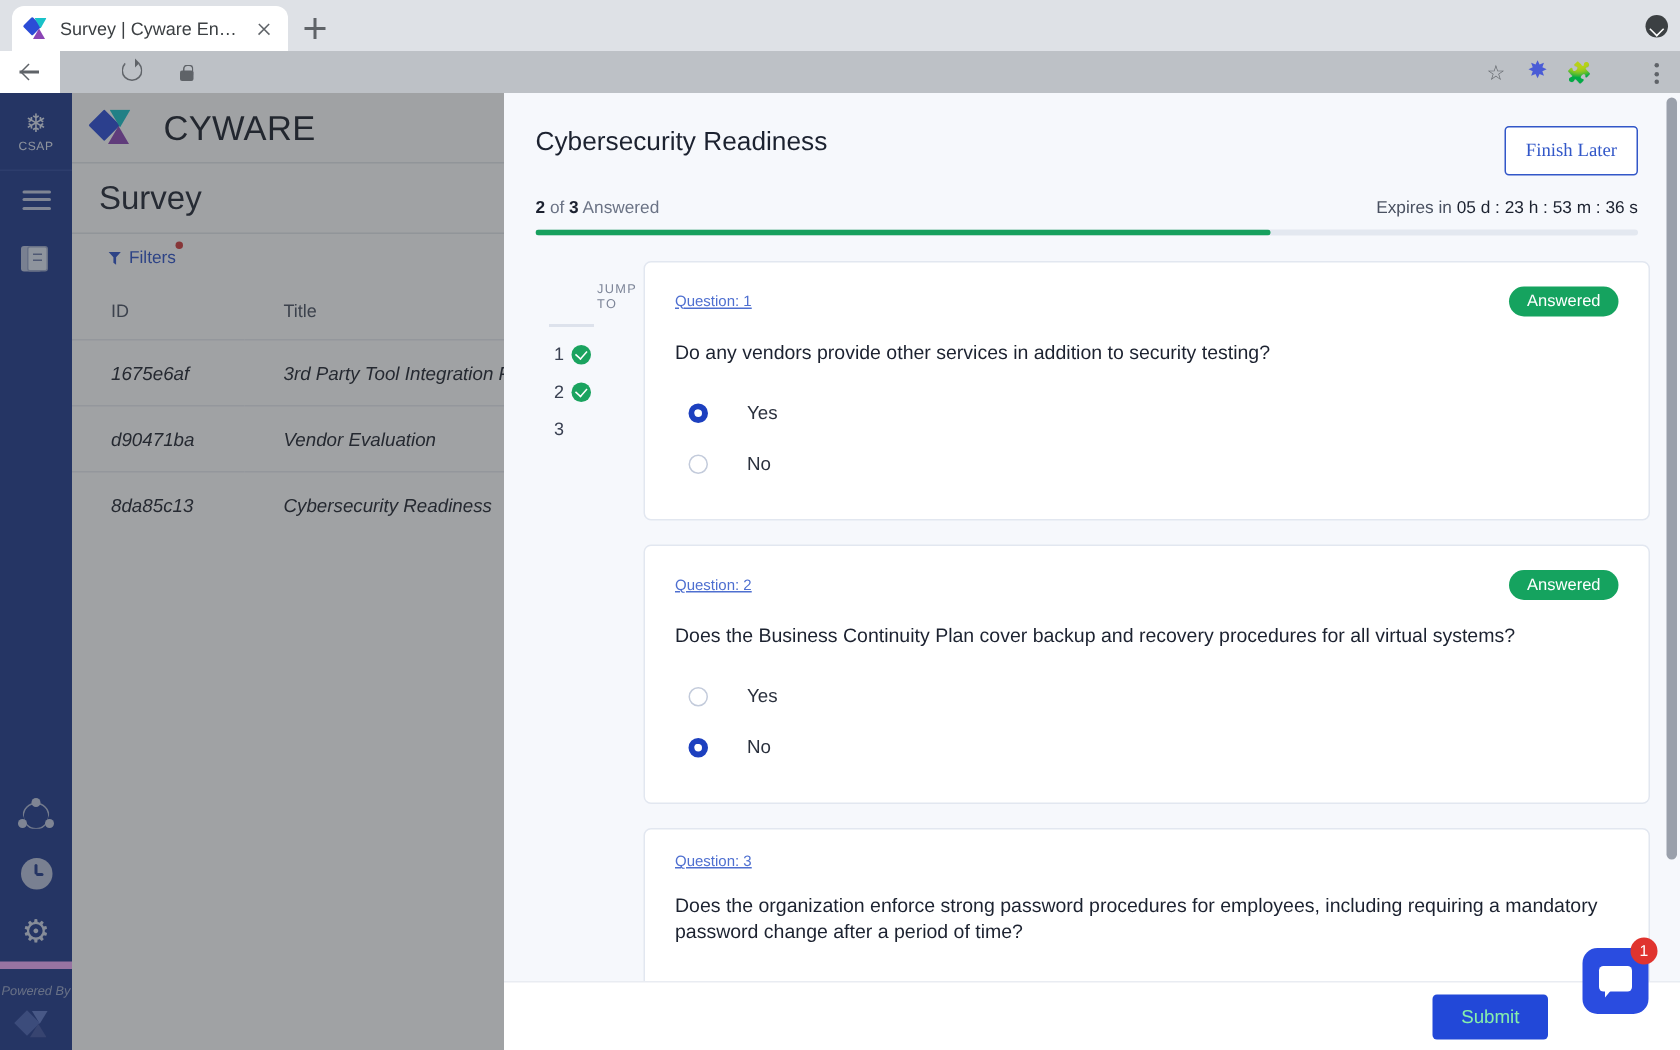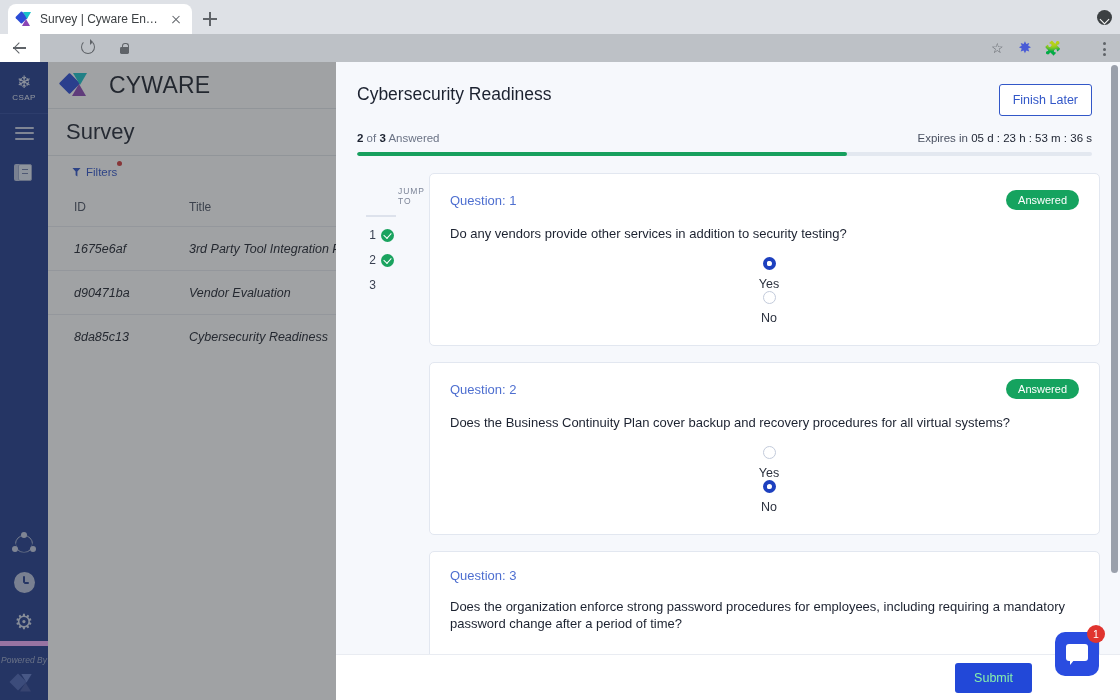--- a/index.html
+++ b/index.html
@@ -298,21 +298,21 @@
     background: #f6f8fc; display: flex; flex-direction: column;
   }
   .modal-head { padding: 22px 28px 0 21px; flex: none; }
   .modal-title-row {
     display: flex; align-items: flex-start; justify-content: space-between;
   }
   .modal-title { font-size: 17.5px; color: #1c2230; }
   .finish-later {
     border: 1px solid #3257c8; color: #3257c8; background: #fff;
     font-size: 12.5px; border-radius: 3px; padding: 8px 13px;
-    cursor: pointer; font-family: Liberation Sans, sans-serif;
+    cursor: pointer; font-family: Liberation Serif, serif;
   }
   .progress-row {
     display: flex; align-items: baseline; justify-content: space-between;
     margin-top: 16px; font-size: 11.5px;
   }
   .answered-txt { color: #6b7385; }
   .answered-txt b { color: #1c2230; font-weight: 700; }
   .expires { color: #4a5161; }
   .expires b { color: #1c2230; font-weight: 400; }
   .bar {
@@ -351,33 +351,33 @@
     flex: 1; overflow: hidden; padding: 0 20px 0 25px; position: relative;
   }
   .qcard {
     background: #fff; border: 1px solid #e2e7f0; border-radius: 5px;
     padding: 16px 20px 20px; margin-bottom: 16px;
   }
   .qcard:first-child { margin-top: 17px; }
   .qcard-head {
     display: flex; align-items: center; justify-content: space-between;
   }
-  .qnum { font-size: 13px; color: #4e6fd0; }
+  .qnum { font-size: 10px; color: #4e6fd0; text-decoration: underline; }
   .badge {
     background: #15a35f; color: #fff; font-size: 11px;
     border-radius: 11px; padding: 4px 12px;
   }
   .qtext {
     font-size: 13px; color: #1c2230; line-height: 1.32; margin-top: 15px;
     max-width: 630px;
   }
   .opts { margin-top: 15px; }
   .opt {
-    display: flex; align-items: center; gap: 7px; height: 34px;
-    padding-left: 9px; cursor: pointer; flex-direction: column;
+    display: flex; align-items: center; gap: 26px; height: 34px;
+    padding-left: 9px; cursor: pointer;
   }
   .radio {
     width: 13px; height: 13px; border-radius: 50%;
     border: 1.4px solid #c3cbdb; background: #fff; flex: none; position: relative;
   }
   .radio.on { border: 4px solid #1d40bf; }
   .radio.on::after {
     content: ""; position: absolute; left: 0.2px; top: 0.2px;
     width: 4.2px; height: 4.2px; border-radius: 50%; background: #fff;
   }

